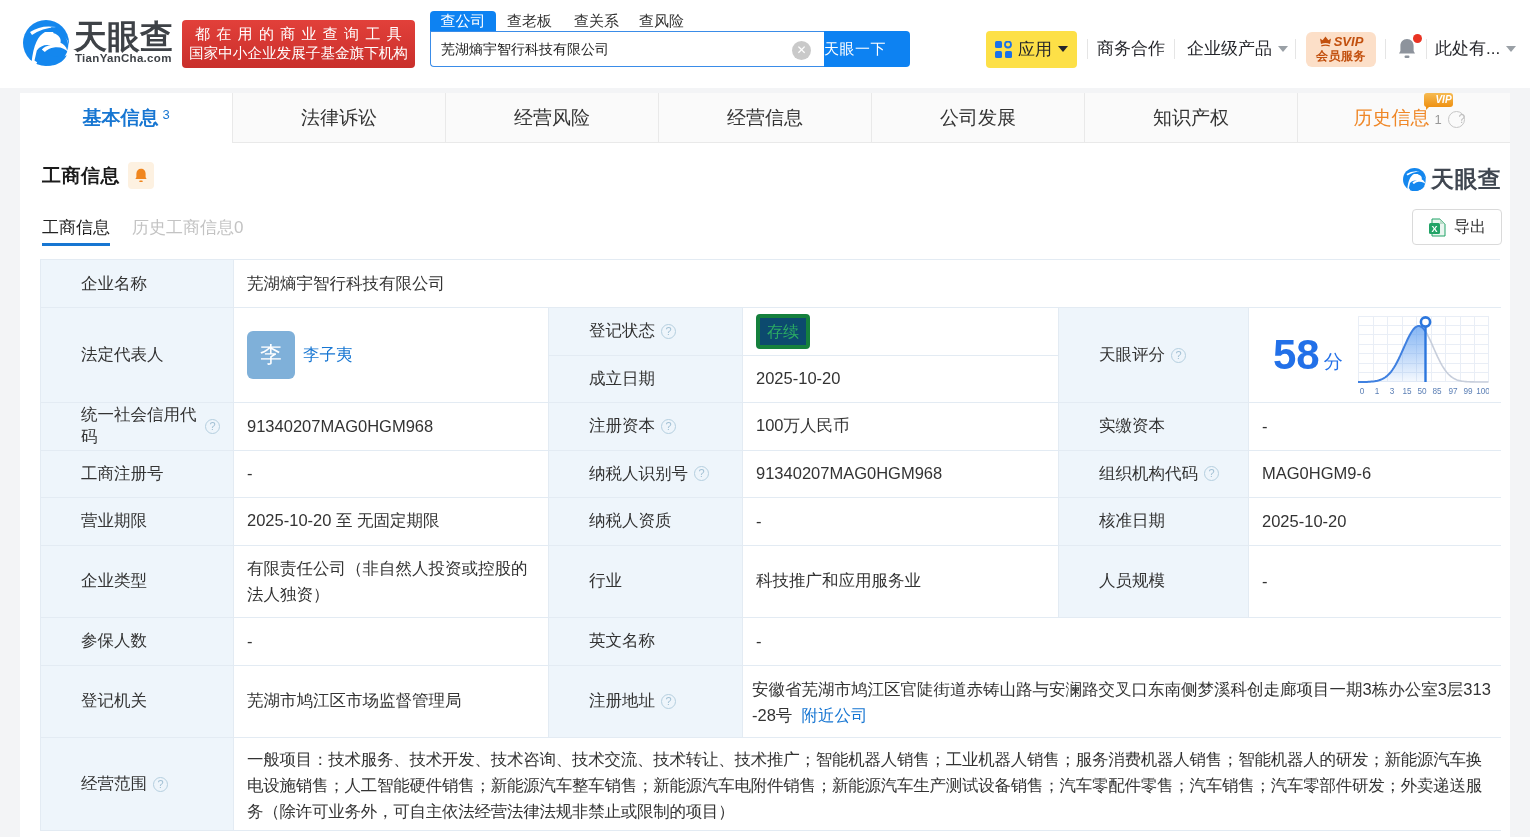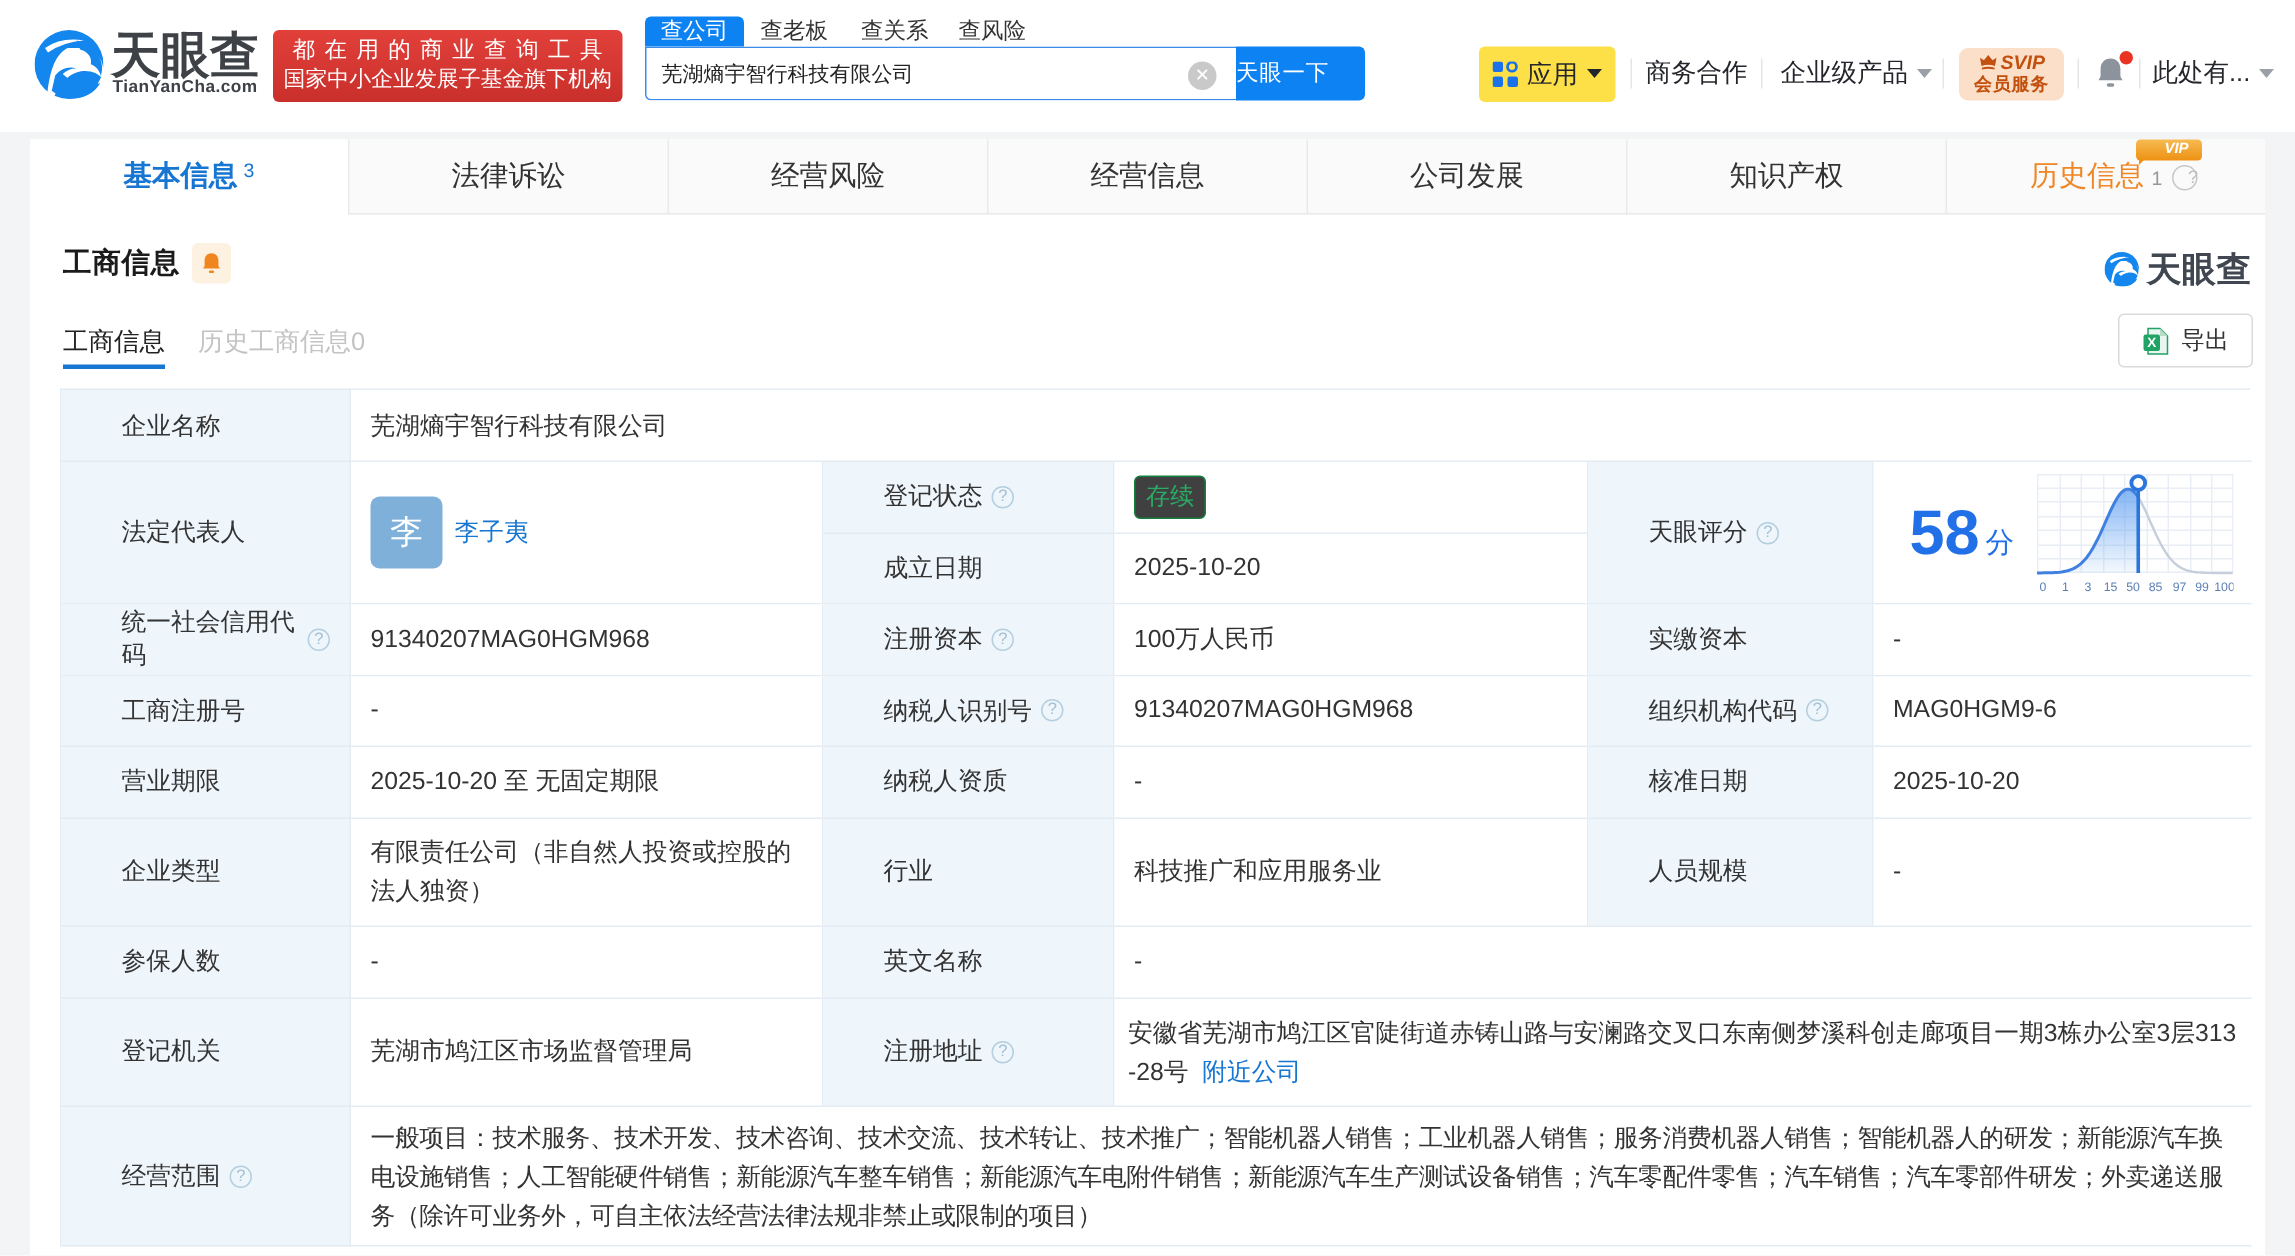--- a/index.html
+++ b/index.html
@@ -30,36 +30,36 @@
 #reddot{position:absolute;left:1413px;top:34px;width:9px;height:9px;border-radius:50%;background:#e93323;}
 
 #card{position:absolute;left:20px;top:93px;width:1490px;height:744px;background:#fff;}
 #tabs{position:absolute;left:0;top:0;width:1490px;height:50px;display:flex;}
 .tab{flex:1;height:50px;line-height:50px;text-align:center;font-size:19px;color:#333;background:#fafafa;border-bottom:1px solid #e9e9e9;border-left:1px solid #e9e9e9;}
 .tab:first-child{background:#fff;border:none;color:#1776d2;font-weight:bold;}
 .tab .cnt{font-size:13px;position:relative;top:-5px;margin-left:4px;font-weight:normal;}
 #tab7{color:#ef8727;position:relative;text-indent:10px;}
 #tab7 .n1{font-size:13px;color:#999;margin-left:5px;}
 .qmark{display:inline-block;width:17px;height:17px;border:1.5px solid #c6c6c6;border-radius:50%;color:#bdbdbd;font-size:12px;line-height:14px;text-align:center;vertical-align:1px;margin-left:6px;}
-#vipbadge{position:absolute;left:126px;top:0px;width:44px;height:14px;background:linear-gradient(180deg,#f6bb52,#ee9113);border-radius:3px;color:#fff;font-size:10px;font-weight:bold;font-style:italic;line-height:14px;text-align:center;}
+#vipbadge{position:absolute;left:126px;top:0px;width:29px;height:14px;background:linear-gradient(180deg,#f6bb52,#ee9113);border-radius:3px;color:#fff;font-size:10px;font-weight:bold;font-style:italic;line-height:14px;text-align:center;}
 #vipbadge:after{content:"";position:absolute;left:2px;bottom:-3px;width:0;height:0;border-left:4px solid #ee9215;border-bottom:4px solid transparent;}
 #sect{position:absolute;left:22px;top:69px;font-size:19px;font-weight:bold;color:#1b1b1b;line-height:27px;letter-spacing:.5px;}
 #bellbox{position:absolute;left:108px;top:69px;width:26px;height:27px;background:#fdf1e1;border-radius:4px;display:flex;align-items:center;justify-content:center;}
 #wmark{position:absolute;right:9px;top:71px;display:flex;align-items:center;}
 #wmark span{font-size:23px;font-weight:bold;color:#404751;margin-left:5px;letter-spacing:.3px;}
 #subtab1{position:absolute;left:22px;top:123px;font-size:17px;color:#222;}
 #subline{position:absolute;left:22px;top:150px;width:68px;height:3px;background:#1776d2;}
 #subtab2{position:absolute;left:112px;top:123px;font-size:17px;color:#c3c3c3;}
 #export{position:absolute;right:8px;top:116px;width:90px;height:36px;border:1px solid #dadada;border-radius:4px;background:#fff;display:flex;align-items:center;justify-content:center;font-size:16px;color:#333;}
 
 #tbl{position:absolute;left:20px;top:166px;width:1460px;display:grid;grid-template-columns:193px 315px 194px 316px 190px 252px;border:1px solid #e3ebf3;border-bottom:none;font-size:16.5px;}
 #tbl>div{border-right:1px solid #e3ebf3;border-bottom:1px solid #e3ebf3;display:flex;align-items:center;padding:0 13px;background:#fff;color:#333;}
 #tbl>div.lb{background:#eef5fb;padding-left:40px;}
 #tbl>div.lastc{border-right:none;}
-.tag{display:inline-block;background:#404040;border:1px solid #15803d;color:#2bab63;font-size:16px;line-height:27px;padding:0 7px;border-radius:4px;}
+.tag{display:inline-block;background:#0c4a6e;border:4px solid #15803d;color:#2bab63;font-size:16px;line-height:27px;padding:0 7px;border-radius:4px;}
 .lnk{color:#1776d2;}
 .avatar{width:48px;height:48px;border-radius:6px;background:#7fb0d9;color:#fff;font-size:22px;display:flex;align-items:center;justify-content:center;margin-right:8px;}
 .q2{display:inline-block;width:15px;height:15px;border:1px solid #b5cfdf;border-radius:50%;color:#a2c0d4;font-size:11px;line-height:13px;text-align:center;margin-left:6px;flex:none;}
 </style>
 </head>
 <body>
 <div id="header">
   <svg class="abs" style="left:23px;top:20px" width="46" height="46" viewBox="0 0 46 46">
     <circle cx="23" cy="23" r="23" fill="#1487ee"></circle>
     <path d="M22,12 C15,16 10.5,24 8.5,43 L13,44.5 C18,34 24,28.5 31,27.5 C37.5,26.7 42.5,28.8 45.3,32.5 C46.2,28 46,24 44.5,20.5 C41,14 33,11.5 27,12 Z" fill="#fff"></path>

